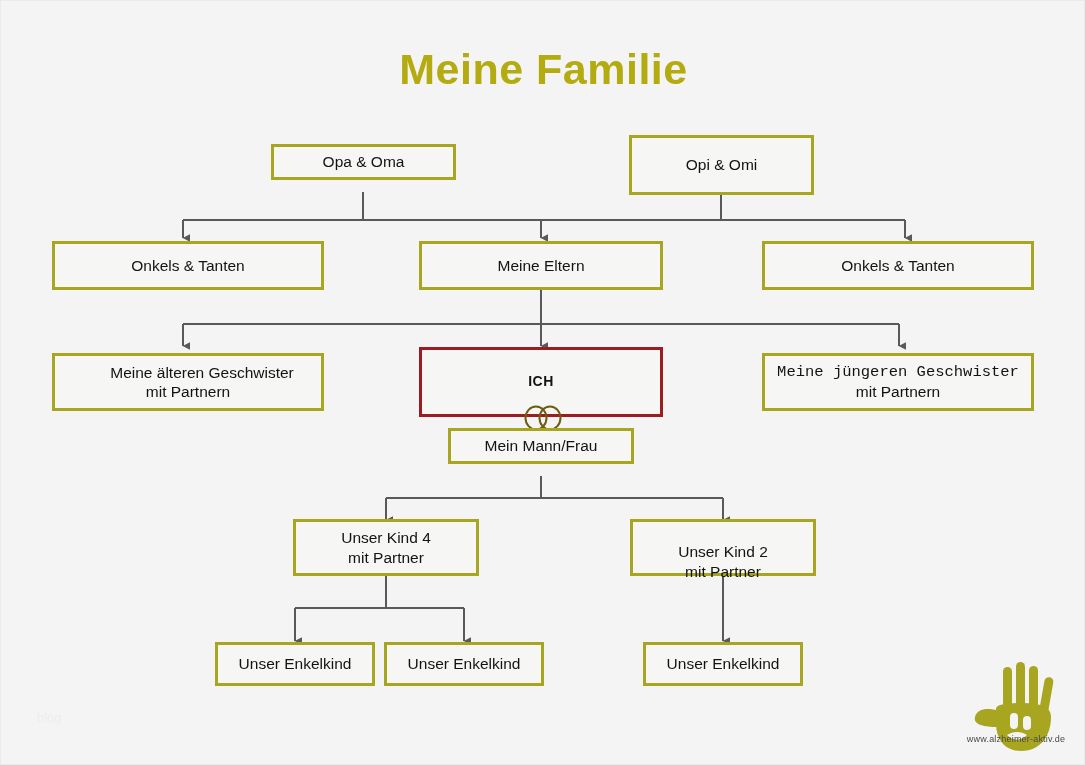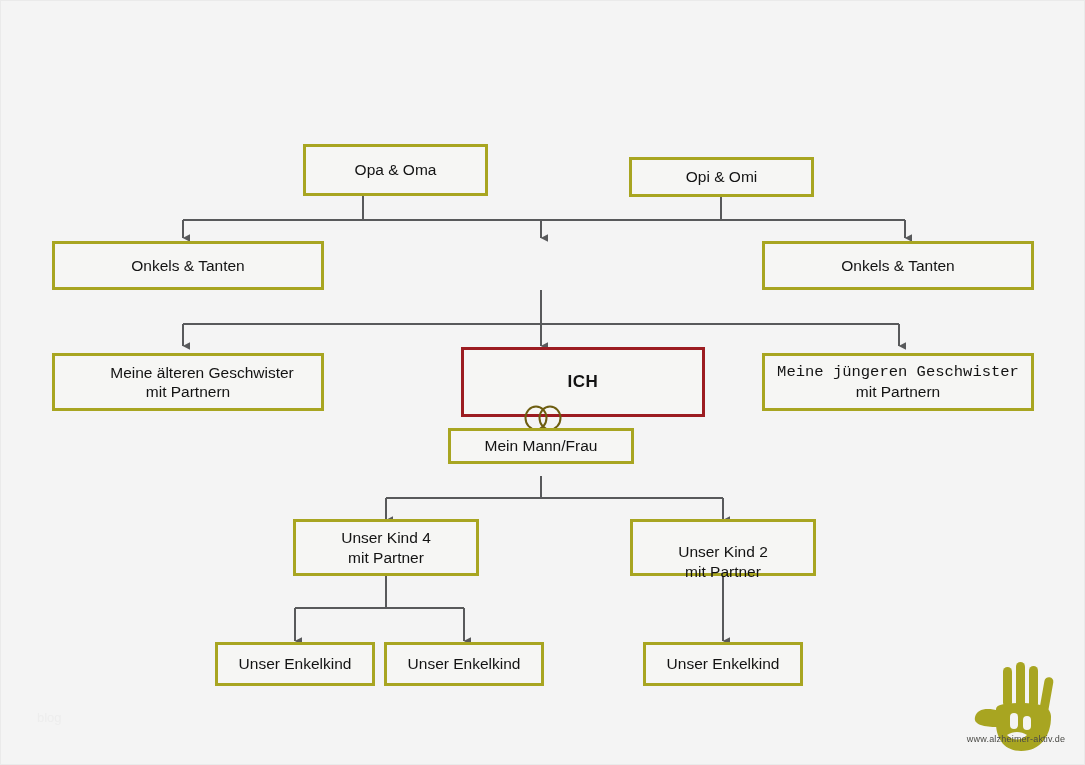--- a/index.html
+++ b/index.html
@@ -52,23 +52,22 @@
     text-align: center;
     font-size: 15.5px;
     color: #131313;
     line-height: 1.25;
     font-family: "Liberation Sans", sans-serif;
   }
   .node.me {
     border-color: #9c1c21;
     border-width: 3px;
     font-weight: bold;
-    font-size: 17px;
+    font-size: 14px;
     letter-spacing: 0.5px;
-    margin-left: 42px;
   }
   .node span {
     display: block;
     padding: 0 6px;
   }
   .rings {
     position: absolute;
     pointer-events: none;
   }
   .logo {
@@ -96,20 +95,21 @@
     font-size: 13px;
     color: #ededed;
     font-family: "Liberation Sans", sans-serif;
   }
 </style>
 </head>
 <body>
 
 <div id="page">
 
+  <div class="title">Meine Familie</div>
 
   <svg id="svg-layer" viewBox="0 0 1085 765" xmlns="http://www.w3.org/2000/svg">
     <defs>
       <marker id="arr" markerWidth="9" markerHeight="9" refX="4.2" refY="7.6" orient="auto" markerUnits="userSpaceOnUse">
         <path d="M0.4,0.6 L8.0,0.6 L4.2,8.0 Z" fill="#58595b"></path>
       </marker>
     </defs>
 
     <g stroke="#58595b" stroke-width="2" fill="none">
 
@@ -137,29 +137,32 @@
 
       <path d="M385,575 L385,607"></path>
       <path d="M294,607 L463,607"></path>
       <path d="M294,607 L294,640" marker-end="url(#arr)"></path>
       <path d="M463,607 L463,640" marker-end="url(#arr)"></path>
 
       <path d="M722,575 L722,640" marker-end="url(#arr)"></path>
     </g>
   </svg>
 
-  <div class="node" style="left:270px; top:143px; width:185px; height:52px;margin-left:32px;">
+  <div class="node" style="left:270px; top:143px; width:185px; height:36px;">
     <span>Opa &amp; Oma</span>
   </div>
-  <div class="node" style="left:628px; top:156px; width:185px; height:40px;">
+  <div class="node" style="left:628px; top:134px; width:185px; height:60px;">
     <span>Opi &amp; Omi</span>
   </div>
 
   <div class="node" style="left:51px; top:240px; width:272px; height:49px;">
     <span>Onkels &amp; Tanten</span>
+  </div>
+  <div class="node" style="left:418px; top:240px; width:244px; height:49px;">
+    <span>Meine Eltern</span>
   </div>
   <div class="node" style="left:761px; top:240px; width:272px; height:49px;">
     <span>Onkels &amp; Tanten</span>
   </div>
 
   <div class="node" style="left:51px; top:352px; width:272px; height:58px;">
     <span>
       <span style="display: block; padding: 0px; margin-left: 28px;">Meine älteren Geschwister</span>
       <span style="display: block; padding: 0px;">mit Partnern</span>
     </span>

